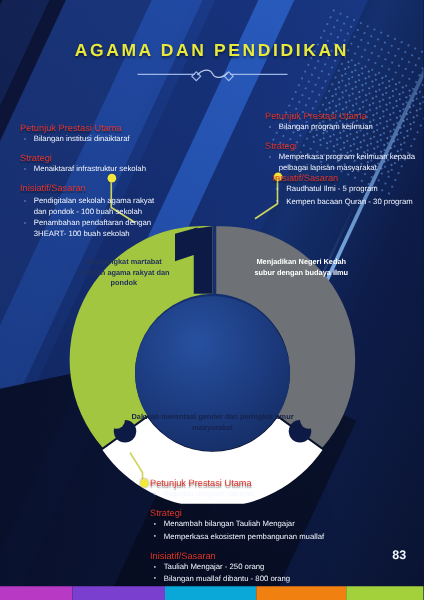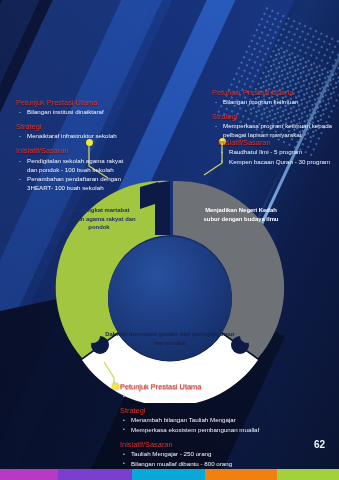--- a/index.html
+++ b/index.html
@@ -113,20 +113,32 @@
   <div class="stripe s2"></div>
   <div class="stripe s3b"></div>
   <div class="stripe s4"></div>
   <div class="dots"></div>
   <div class="dots2"></div>
   <div class="sline"></div>
   <div class="sline2"></div>
   <div class="darkwedge"></div>
   <div class="darkwedge2"></div>
 
+  <div class="title-wrap">
+    <div class="title">AGAMA DAN PENDIDIKAN</div>
+    <div class="divider">
+      <div class="bar bl"></div>
+        <div class="bar br"></div>
+      <div class="dot dl"></div>
+        <div class="dot dr"></div>
+      <svg class="swirl" width="30" height="10" viewBox="0 0 30 10">
+        <path d="M3 6 C7 1, 13 1, 15 5 C17 9, 23 9, 27 4" fill="none" stroke="#b9cbea" stroke-width="1"></path>
+      </svg>
+    </div>
+  </div>
 
   <svg class="donut" viewBox="0 0 230 230">
     <defs>
       <clipPath id="notchClip">
         <path d="M0,0 H230 V230 H0 Z"></path>
       </clipPath>
       <radialGradient id="coreGrad" cx="40%" cy="30%" r="85%">
         <stop offset="0%" stop-color="#27519f"></stop>
         <stop offset="55%" stop-color="#1c3a7e"></stop>
         <stop offset="100%" stop-color="#122a5e"></stop>
@@ -238,21 +250,21 @@
       <li>Menambah bilangan Tauliah Mengajar</li>
       <li>Memperkasa ekosistem pembangunan muallaf</li>
     </ul>
     <div class="kpi-h">Inisiatif/Sasaran</div>
     <ul class="kpi bullets">
       <li>Tauliah Mengajar - 250 orang</li>
       <li>Bilangan muallaf dibantu - 800 orang</li>
     </ul>
   </div>
 
-  <div class="pageno">62</div>
+  <div class="pageno">83</div>
 
   <div class="strip">
       <div style="background: rgb(184, 57, 196); flex: 58 1 0%;"></div>
       <div style="background: rgb(123, 63, 208); flex: 74 1 0%;"></div>
       <div style="background: rgb(10, 168, 216); flex: 73 1 0%;"></div>
       <div style="background: rgb(240, 128, 16); flex: 72 1 0%;"></div>
       <div style="background: rgb(163, 209, 60); flex: 62 1 0%;"></div>
     </div>
 
 </div>

